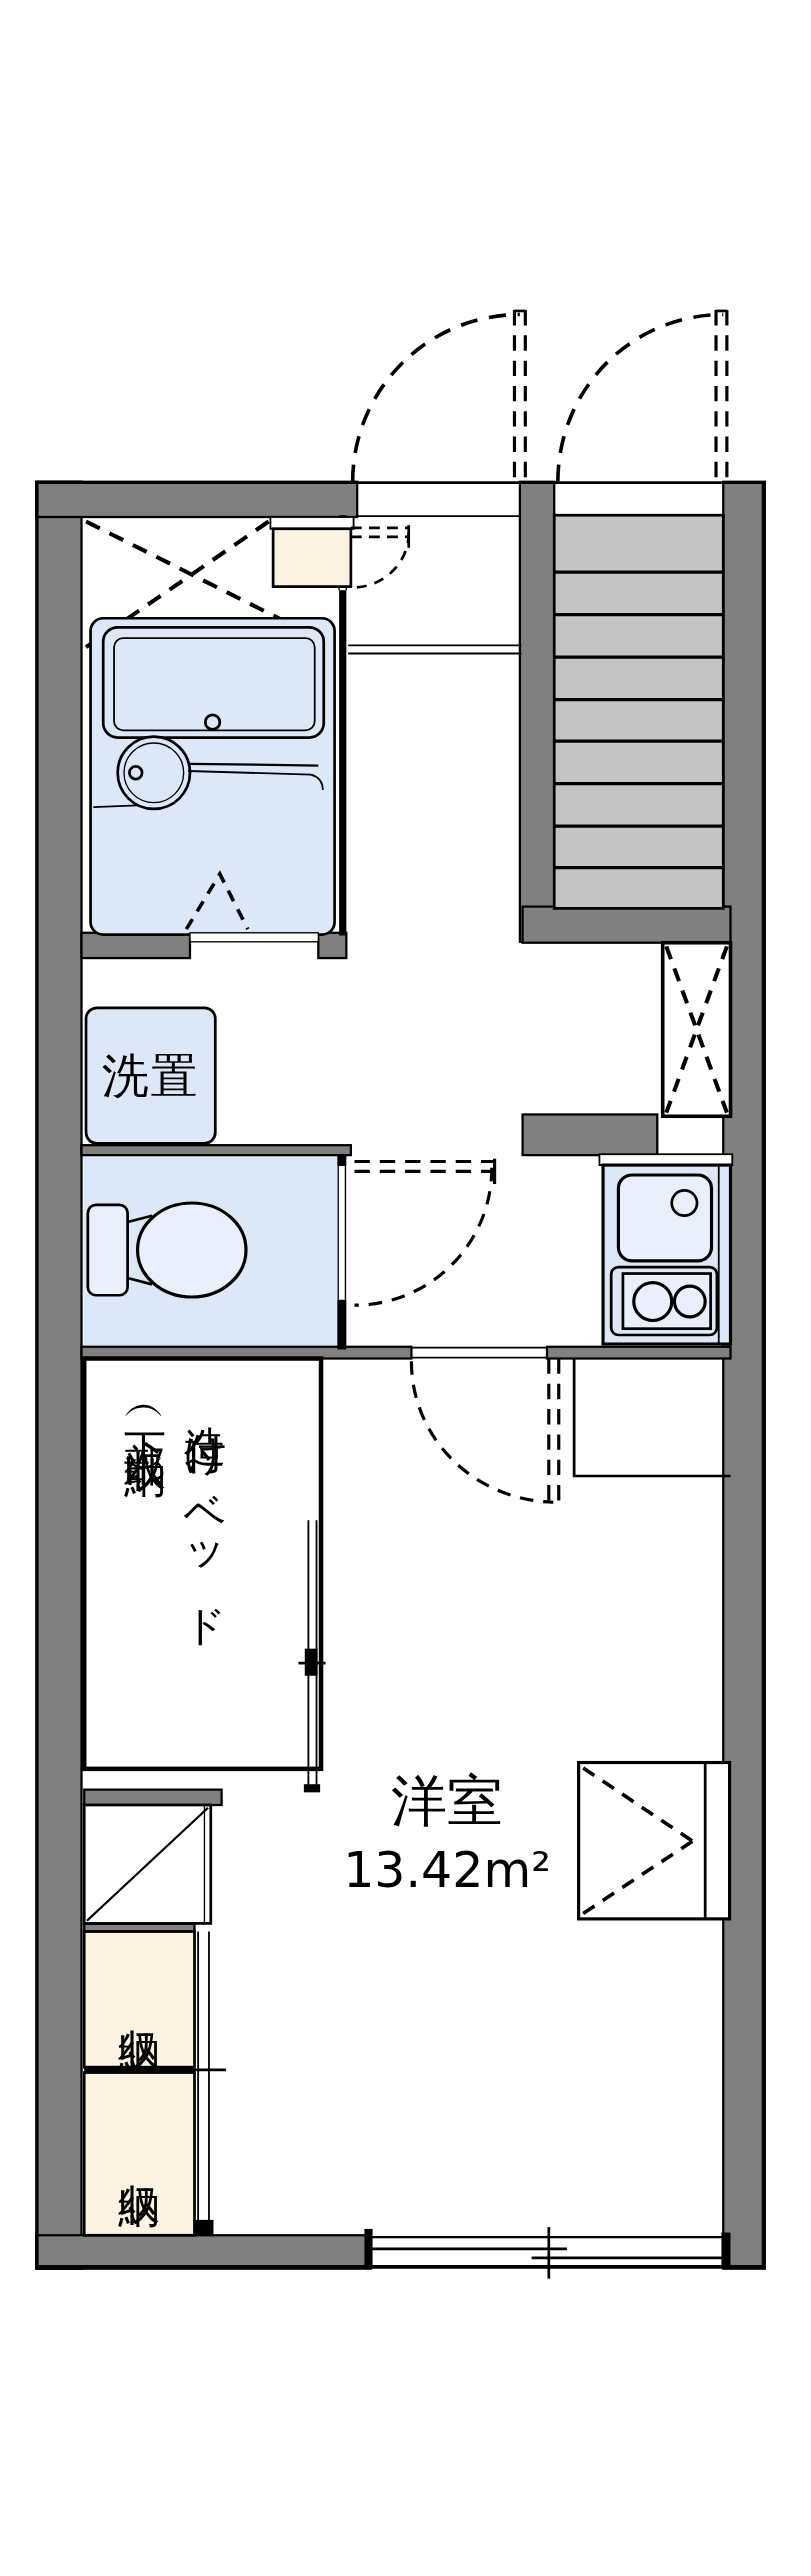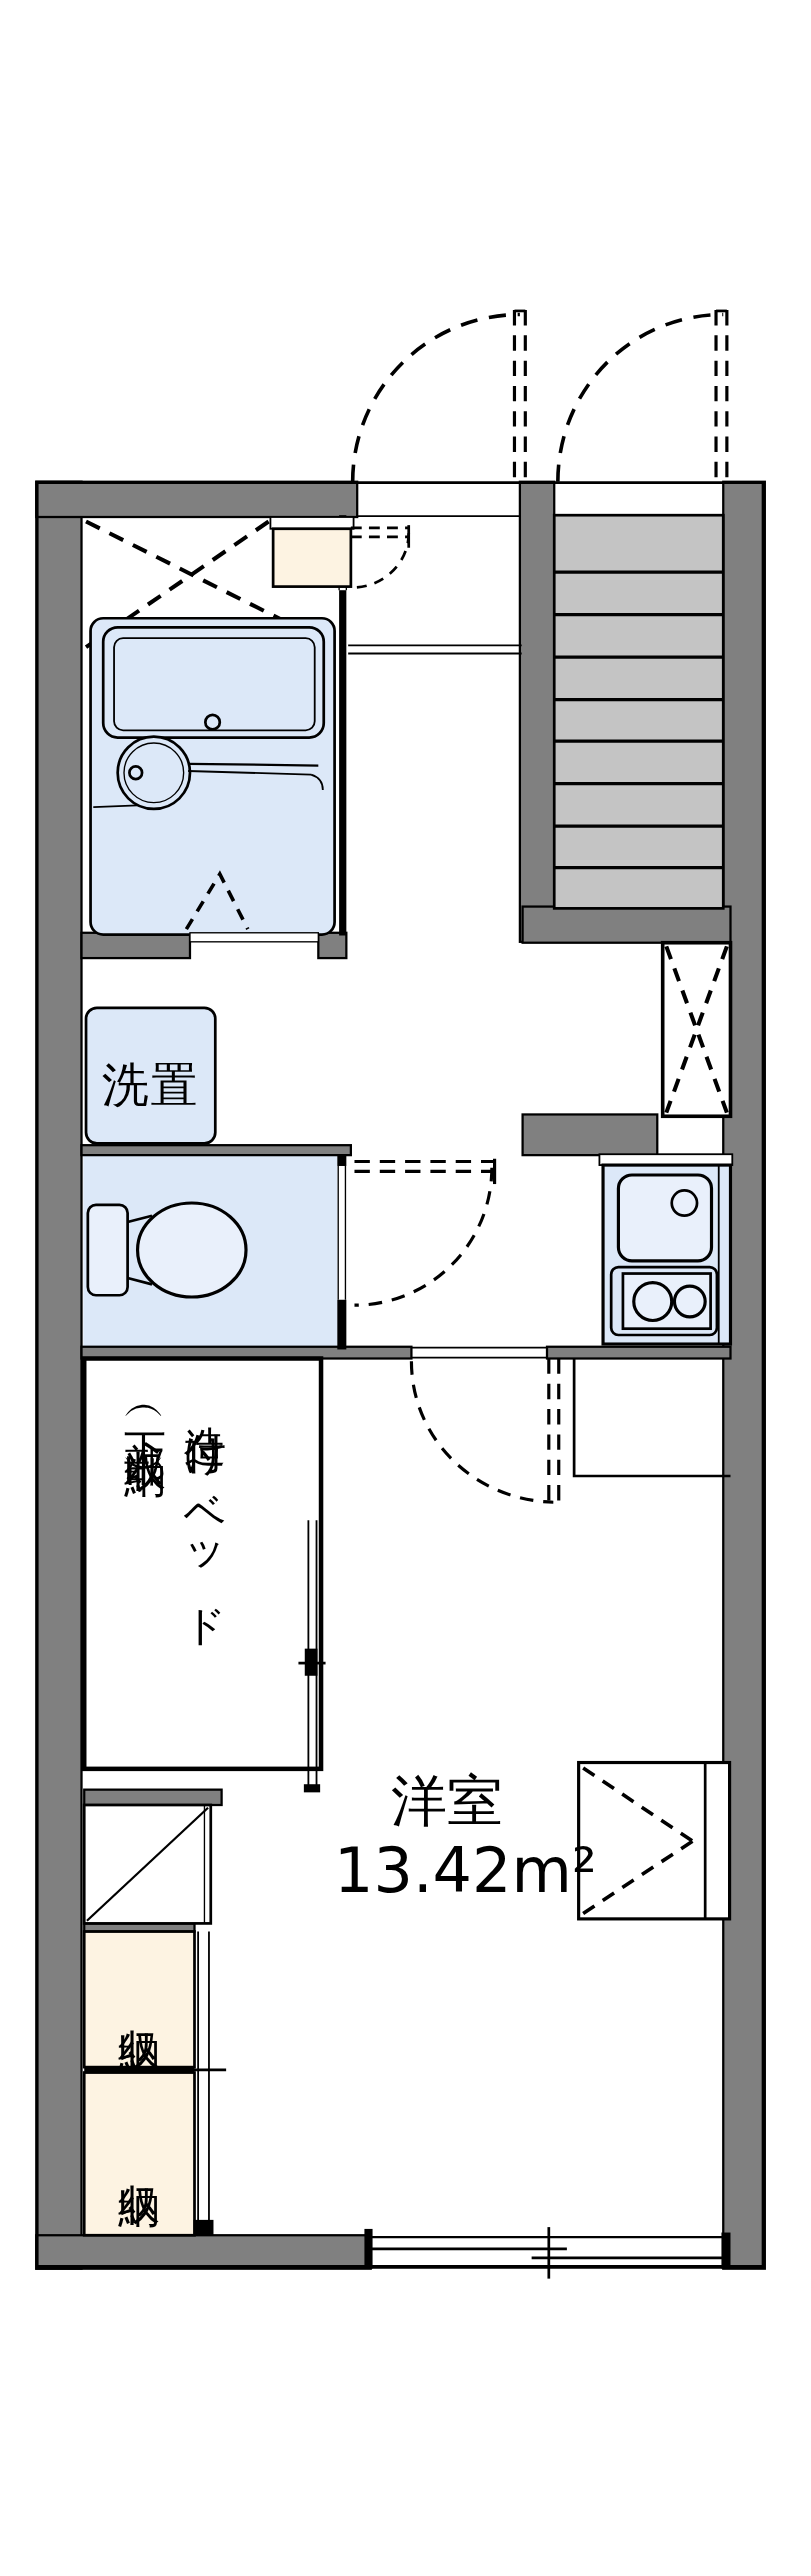--- a/index.html
+++ b/index.html
@@ -1,27 +1,27 @@
 <!DOCTYPE html>
 <html style="font-size:14.5px"><head>
 <meta charset="utf-8">
 <style>
   html,body{margin:0;padding:0;background:#ffffff;}
   .plan{position:relative;width:812px;height:2576px;background:#fff;overflow:hidden;
         font-family:"DejaVu Sans",sans-serif;}
   .plan svg{position:absolute;left:0;top:0;}
   .lbl{position:absolute;color:#000;display:flex;align-items:center;justify-content:center;}
-  .lbl-washer{left:86px;top:1008px;width:129px;height:136px;font-size:47px;font-weight:500;letter-spacing:1.8px;margin-top:9px;}
+  .lbl-washer{left:86px;top:1008px;width:129px;height:136px;font-size:47px;font-weight:500;letter-spacing:1.8px;}
   .lbl-bed{left:99px;top:1392px;width:136px;height:389px;writing-mode:vertical-rl;
            text-orientation:mixed;font-size:42px;line-height:60px;letter-spacing:8.1px;
            display:block;text-align:start;}
   .lbl-bed span{display:block;}
   .lbl-room{left:334px;top:1759px;width:226px;display:block;text-align:center;}
   .lbl-room .rn{font-size:56px;line-height:83px;}
-  .lbl-room .ra{font-size:62px;line-height:58px;}
+  .lbl-room .ra{font-size:49px;line-height:58px;}
   .lbl-storage1{left:84px;top:1932px;width:110px;height:136px;writing-mode:vertical-rl;
                 text-orientation:mixed;font-size:42px;letter-spacing:3.6px;}
   .lbl-storage2{left:84px;top:2073px;width:110px;height:163px;writing-mode:vertical-rl;
                 text-orientation:mixed;font-size:42px;letter-spacing:3.6px;}
 </style>
 </head>
 <body>
 
 <div class="plan">
 <svg width="812" height="2576" viewBox="0 0 898 2850">

